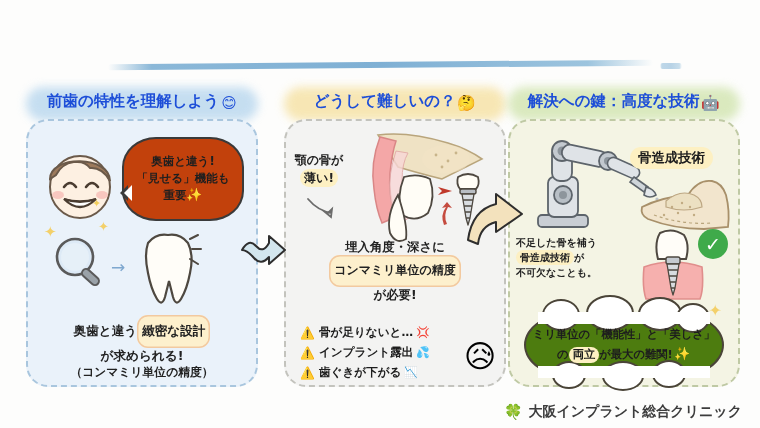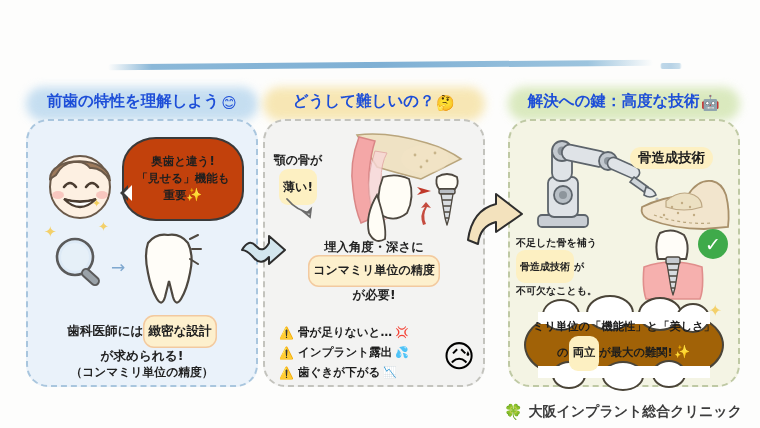--- a/index.html
+++ b/index.html
@@ -37,57 +37,57 @@
   }
   .panel h2{
     position:absolute;left:0;top:-6px;width:100%;margin:0;text-align:center;
     font-size:15.5px;font-weight:700;color:#1d4ed8;white-space:nowrap;z-index:4;
   }
   .panel h2 .emo{font-size:15px;margin-left:2px;vertical-align:-2px;}
 
   #panel1{left:26px;width:232px;}
   #panel1 .band{background:#bcd9ef;}
   #panel1 .body{background:#eaf2fa;border-color:#a9c6de;}
-  #panel2{left:263px;width:222px;}
+  #panel2{left:284px;width:222px;}
   #panel2 .band{background:#f6e3a8;}
   #panel2 .body{background:#f3f3f2;border-color:#c3c3bd;}
   #panel3{left:508px;width:232px;}
   #panel3 .band{background:#d4e6b4;}
   #panel3 .body{background:#f4f4e4;border-color:#bfc9a4;}
 
   .inner{position:absolute;left:0;top:22px;width:100%;height:268px;}
 
   
   .txt{position:absolute;text-align:center;color:#222;font-weight:700;line-height:1.32;}
   .hl{
     display:inline-block;padding:8px 5px;border-radius:11px;
     background:#fdf0cd;box-shadow:0 0 0 1.5px #f2c9a0 inset;
   }
-  .hl-y{display:inline-block;padding:9px 4px;border-radius:9px;background:#fdf0c2;}
+  .hl-y{display:inline-block;padding:0 4px;border-radius:9px;background:#fdf0c2;}
 
   
   .bubble1{
     position:absolute;left:96px;top:18px;width:118px;height:80px;
     background:#c2410c;border:2px solid #3a3a3a;border-radius:34px/30px;
     display:flex;align-items:center;justify-content:center;text-align:center;
     font-size:11.5px;font-weight:700;color:#1f1f1f;line-height:1.45;z-index:3;
   }
   .bubble1:before{
     content:"";position:absolute;left:-12px;top:46px;width:0;height:0;
     border:8px solid transparent;border-right-color:#3a3a3a;
   }
   .bubble1:after{
     content:"";position:absolute;left:-8px;top:46px;width:0;height:0;
     border:8px solid transparent;border-right-color:#fff;
   }
 
   
   .cloud{
     position:absolute;left:16px;top:193px;width:196px;height:62px;
-    background:#a16207;border:2.4px solid #4a4438;border-radius:50px/34px;
+    background:#4d7c0f;border:2.4px solid #4a4438;border-radius:50px/34px;
     display:flex;align-items:center;justify-content:center;text-align:center;
     font-size:11.3px;font-weight:700;color:#1d1d1d;line-height:1.5;z-index:3;
   }
   .cloud .lob{position:absolute;background:#fff;border:2.4px solid #4a4438;border-radius:50%;}
   .cloud .lob.a{width:34px;height:28px;left:16px;top:-15px;}
   .cloud .lob.b{width:44px;height:32px;left:60px;top:-19px;}
   .cloud .lob.c{width:40px;height:30px;left:112px;top:-17px;}
   .cloud .lob.d{width:30px;height:26px;left:150px;top:-11px;}
   .cloud .lob.e{width:30px;height:24px;left:26px;bottom:-13px;}
   .cloud .lob.f{width:38px;height:26px;left:76px;bottom:-15px;}
@@ -159,21 +159,21 @@
         <rect x="36" y="38" width="20" height="8" rx="4" transform="rotate(42 40 42)" fill="#9aa2a8" stroke="#5a5a5a" stroke-width="2"></rect>
       </svg>
       <span style="position:absolute;left:85px;top:138px;font-size:17px;color:#7fa8cf;">→</span>
 
       <svg width="70" height="82" viewBox="0 0 70 82" style="position:absolute;left:108px;top:108px;">
         <path d="M14 16 q8 -10 20 -8 q12 -2 20 8 q6 12 2 30 q-3 16 -9 26 q-5 8 -8 -2 l-4 -16 l-4 16 q-3 10 -8 2 q-6 -10 -9 -26 q-4 -18 0 -30 Z" fill="#fffdf8" stroke="#4e4840" stroke-width="2.2"></path>
         <path d="M56 12 l8 -4 M58 22 l9 0 M56 32 l8 5" stroke="#4e4840" stroke-width="2" stroke-linecap="round"></path>
       </svg>
 
       <div class="txt" style="left:4px;top:196px;width:224px;font-size:12.6px;">
-        <span>歯科医師には</span><span class="hl">緻密な設計</span><br>
+        <span>奥歯と違う</span><span class="hl">緻密な設計</span><br>
         <span>が求められる!</span><br>
         <span style="font-size:11.8px;">（コンマミリ単位の精度）</span>
       </div>
     </div>
   </div>
 
   <svg class="arrow-wave" viewBox="0 0 48 40">
     <path d="M2 22 q7 -12 14 -4 q7 8 13 -3 l0 -7 l16 14 l-16 14 l0 -7 q-8 9 -15 1 q-7 -8 -12 -8 Z" fill="#d3e6ee" stroke="#2e2e2e" stroke-width="2" stroke-linejoin="round"></path>
   </svg>
 

